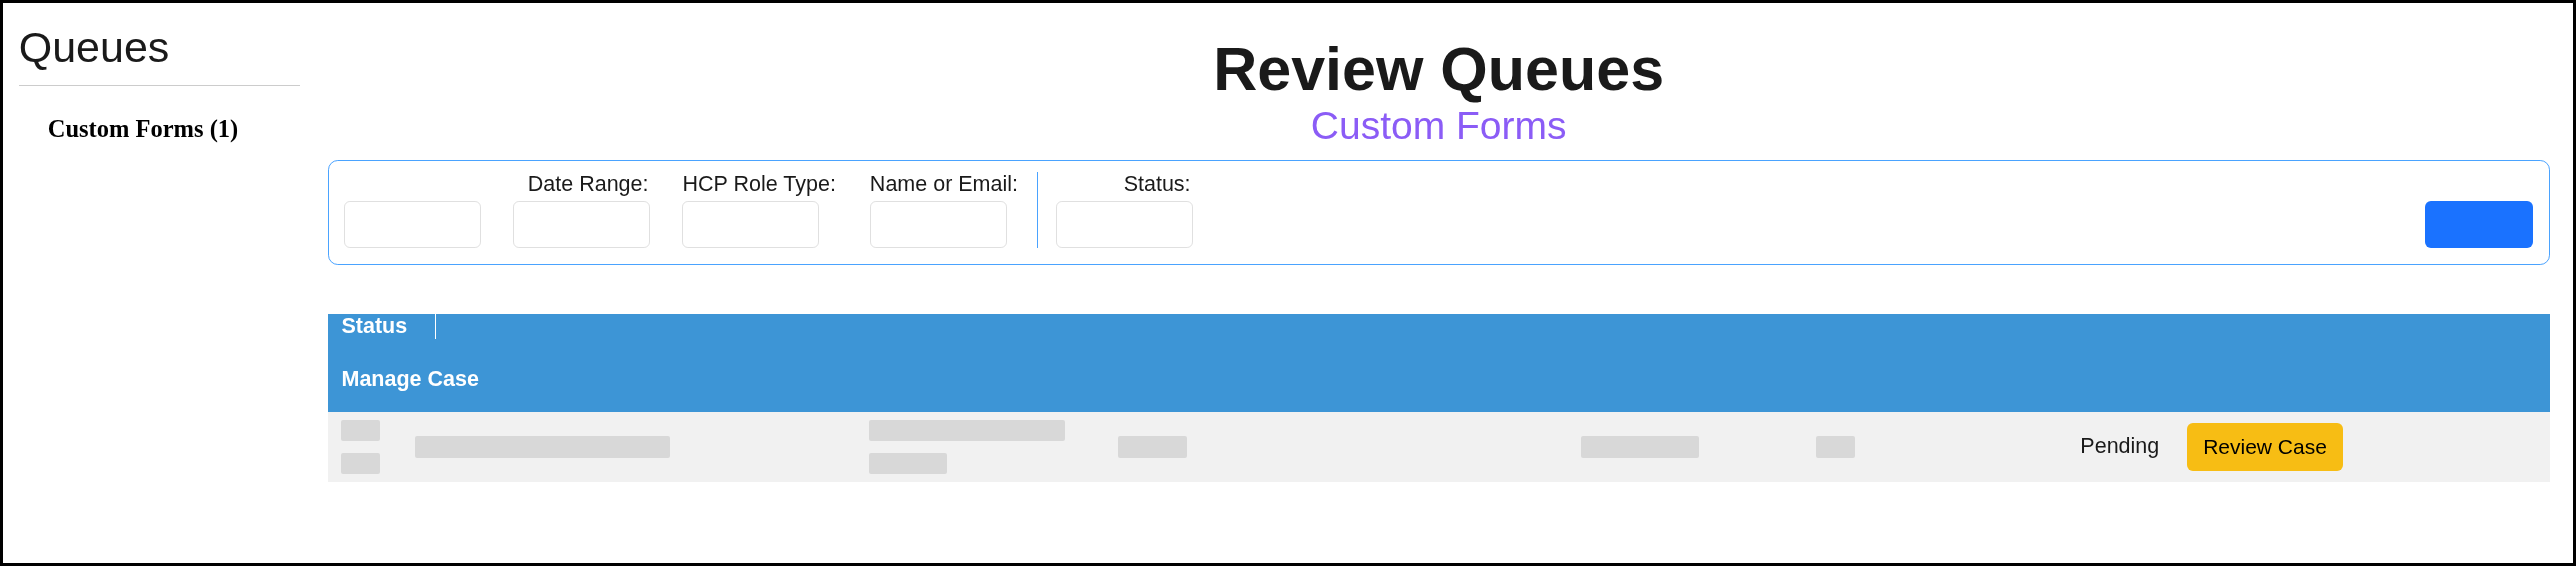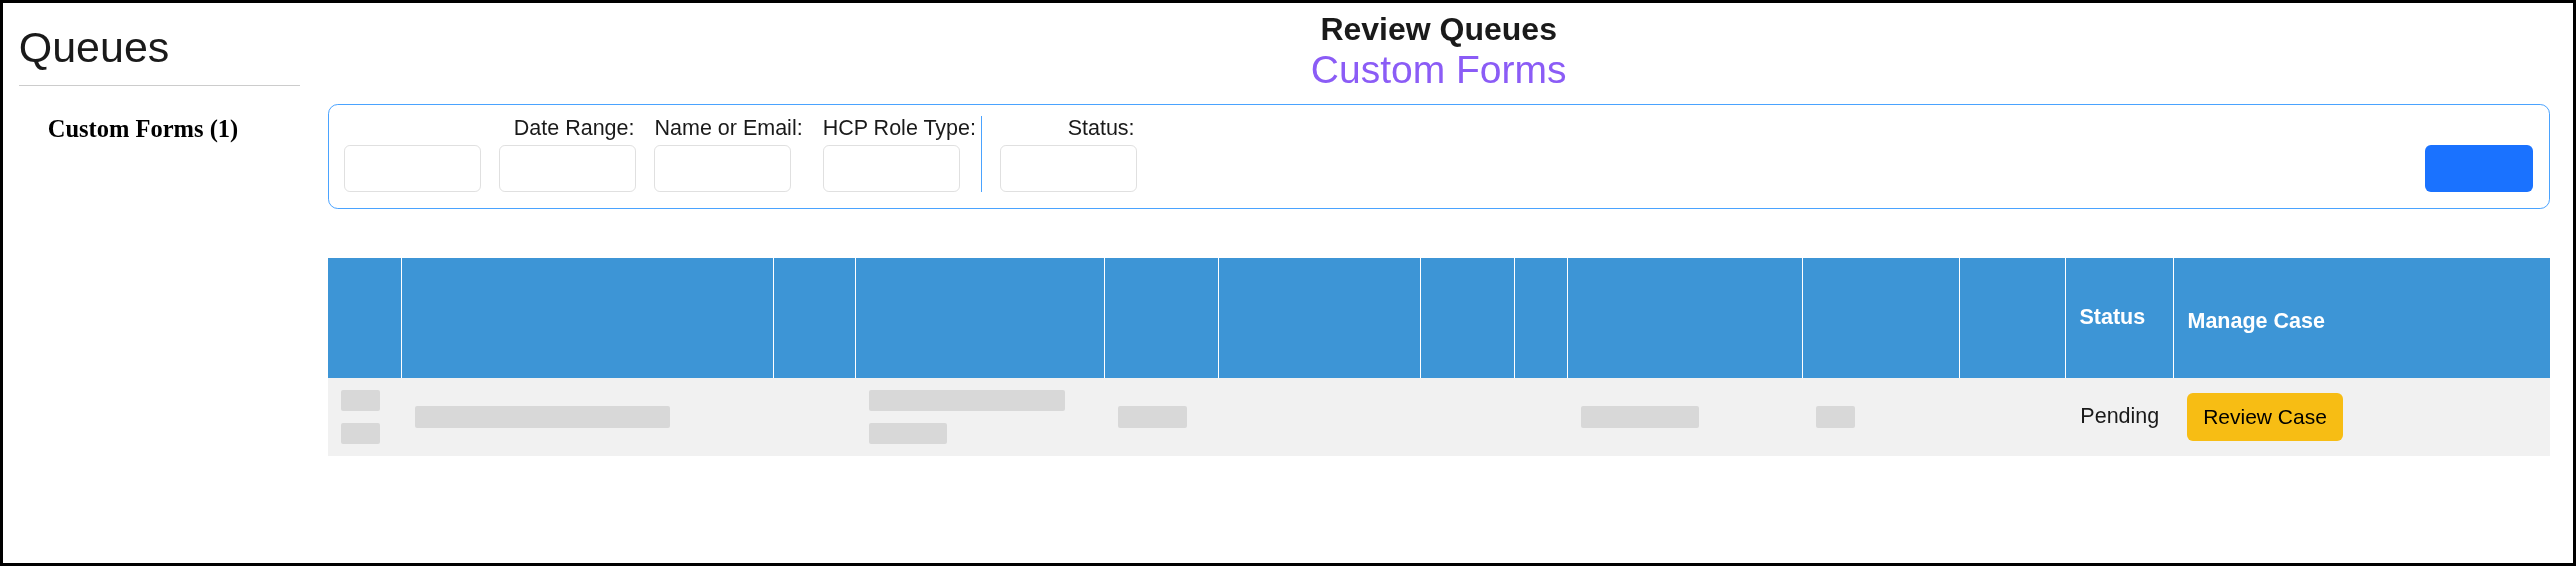--- a/index.html
+++ b/index.html
@@ -33,45 +33,46 @@
       cursor: pointer;
       font-family: Liberation Serif, serif;
     }
     .main {
       flex: 1;
       padding: 7.8px 23.5px 0 11.8px;
       display: flex;
       flex-direction: column;
     }
     .main-title {
-      font-size: 32px;
+      font-size: 61px;
       font-weight: 600;
       color: #1a1a1a;
       text-align: center;
+      margin-top: 23px;
     }
     .main-subtitle {
       font-size: 39px;
       font-weight: 500;
       color: #8b5cf6;
       text-align: center;
       margin-bottom: 11.8px;
     }
     .filter-panel {
       border: 1px solid #4aa3ff;
       border-radius: 9.8px;
       padding: 11.8px 15.7px 15.7px 15.7px;
       display: flex;
       align-items: flex-end;
       gap: 0;
       position: relative;
     }
     .filter-group-left {
       display: flex;
-      gap: 18px;
-      padding-right: 3px;
+      gap: 32px;
+      padding-right: 17px;
       border-right: 1px solid #4aa3ff;
       align-items: flex-end;
     }
     .filter-group-right {
       display: flex;
       gap: 17.6px;
       padding-left: 17.6px;
       align-items: flex-end;
     }
     .filter-field {
@@ -106,21 +107,22 @@
     }
     .table-wrap {
       margin-top: 49px;
     }
     .thead-row {
       display: flex;
       background: #3d95d6;
       color: #fff;
       font-weight: 700;
       font-size: 21.5px;
-      height: 120px;
+      height: 98px;
+      flex-direction: column;
     }
     .th {
       border-right: 1px solid #fff;
       display: flex;
       align-items: center;
       padding: 0 13.7px;
     }
     .th:last-child { border-right: none; margin-top: 8px; }
     .th.c1 { width: 74px; }
     .th.c2 { width: 372px; }
@@ -131,21 +133,21 @@
     .th.c7 { width: 94px; }
     .th.c8 { width: 53px; }
     .th.c9 { width: 235px; }
     .th.c10 { width: 157px; }
     .th.c11 { width: 106px; }
     .th.c12 { width: 108px; }
     .th.c13 { flex: 1; }
     .tbody-row {
       display: flex;
       background: #f1f1f1;
-      height: 78px;
+      height: 70px;
       align-items: center;
     }
     .td {
       padding: 0 13.7px;
       height: 100%;
       display: flex;
       align-items: center;
     }
     .td.c1 { width: 74px; }
     .td.c2 { width: 372px; }
@@ -199,25 +201,25 @@
     <div class="filter-group-left">
       <div class="filter-field">
         <span class="filter-label">&nbsp;</span>
         <input class="filter-input w140" value="" style="">
       </div>
       <div class="filter-field">
         <span class="filter-label">Date Range:</span>
         <input class="filter-input w140" value="" style="">
       </div>
       <div class="filter-field">
+        <span class="filter-label">HCP Role Type:</span>
+        <input class="filter-input w140" value="" style="">
+      </div>
+      <div class="filter-field">
         <span class="filter-label">Name or Email:</span>
-        <input class="filter-input w140" value="" style="">
-      </div>
-      <div class="filter-field">
-        <span class="filter-label">HCP Role Type:</span>
         <input class="filter-input w140" value="" style="">
       </div>
     </div>
     <div class="filter-group-right">
       <div class="filter-field">
         <span class="filter-label">Status:</span>
         <input class="filter-input w140" value="" style="">
       </div>
     </div>
     <button class="filter-btn"></button>

